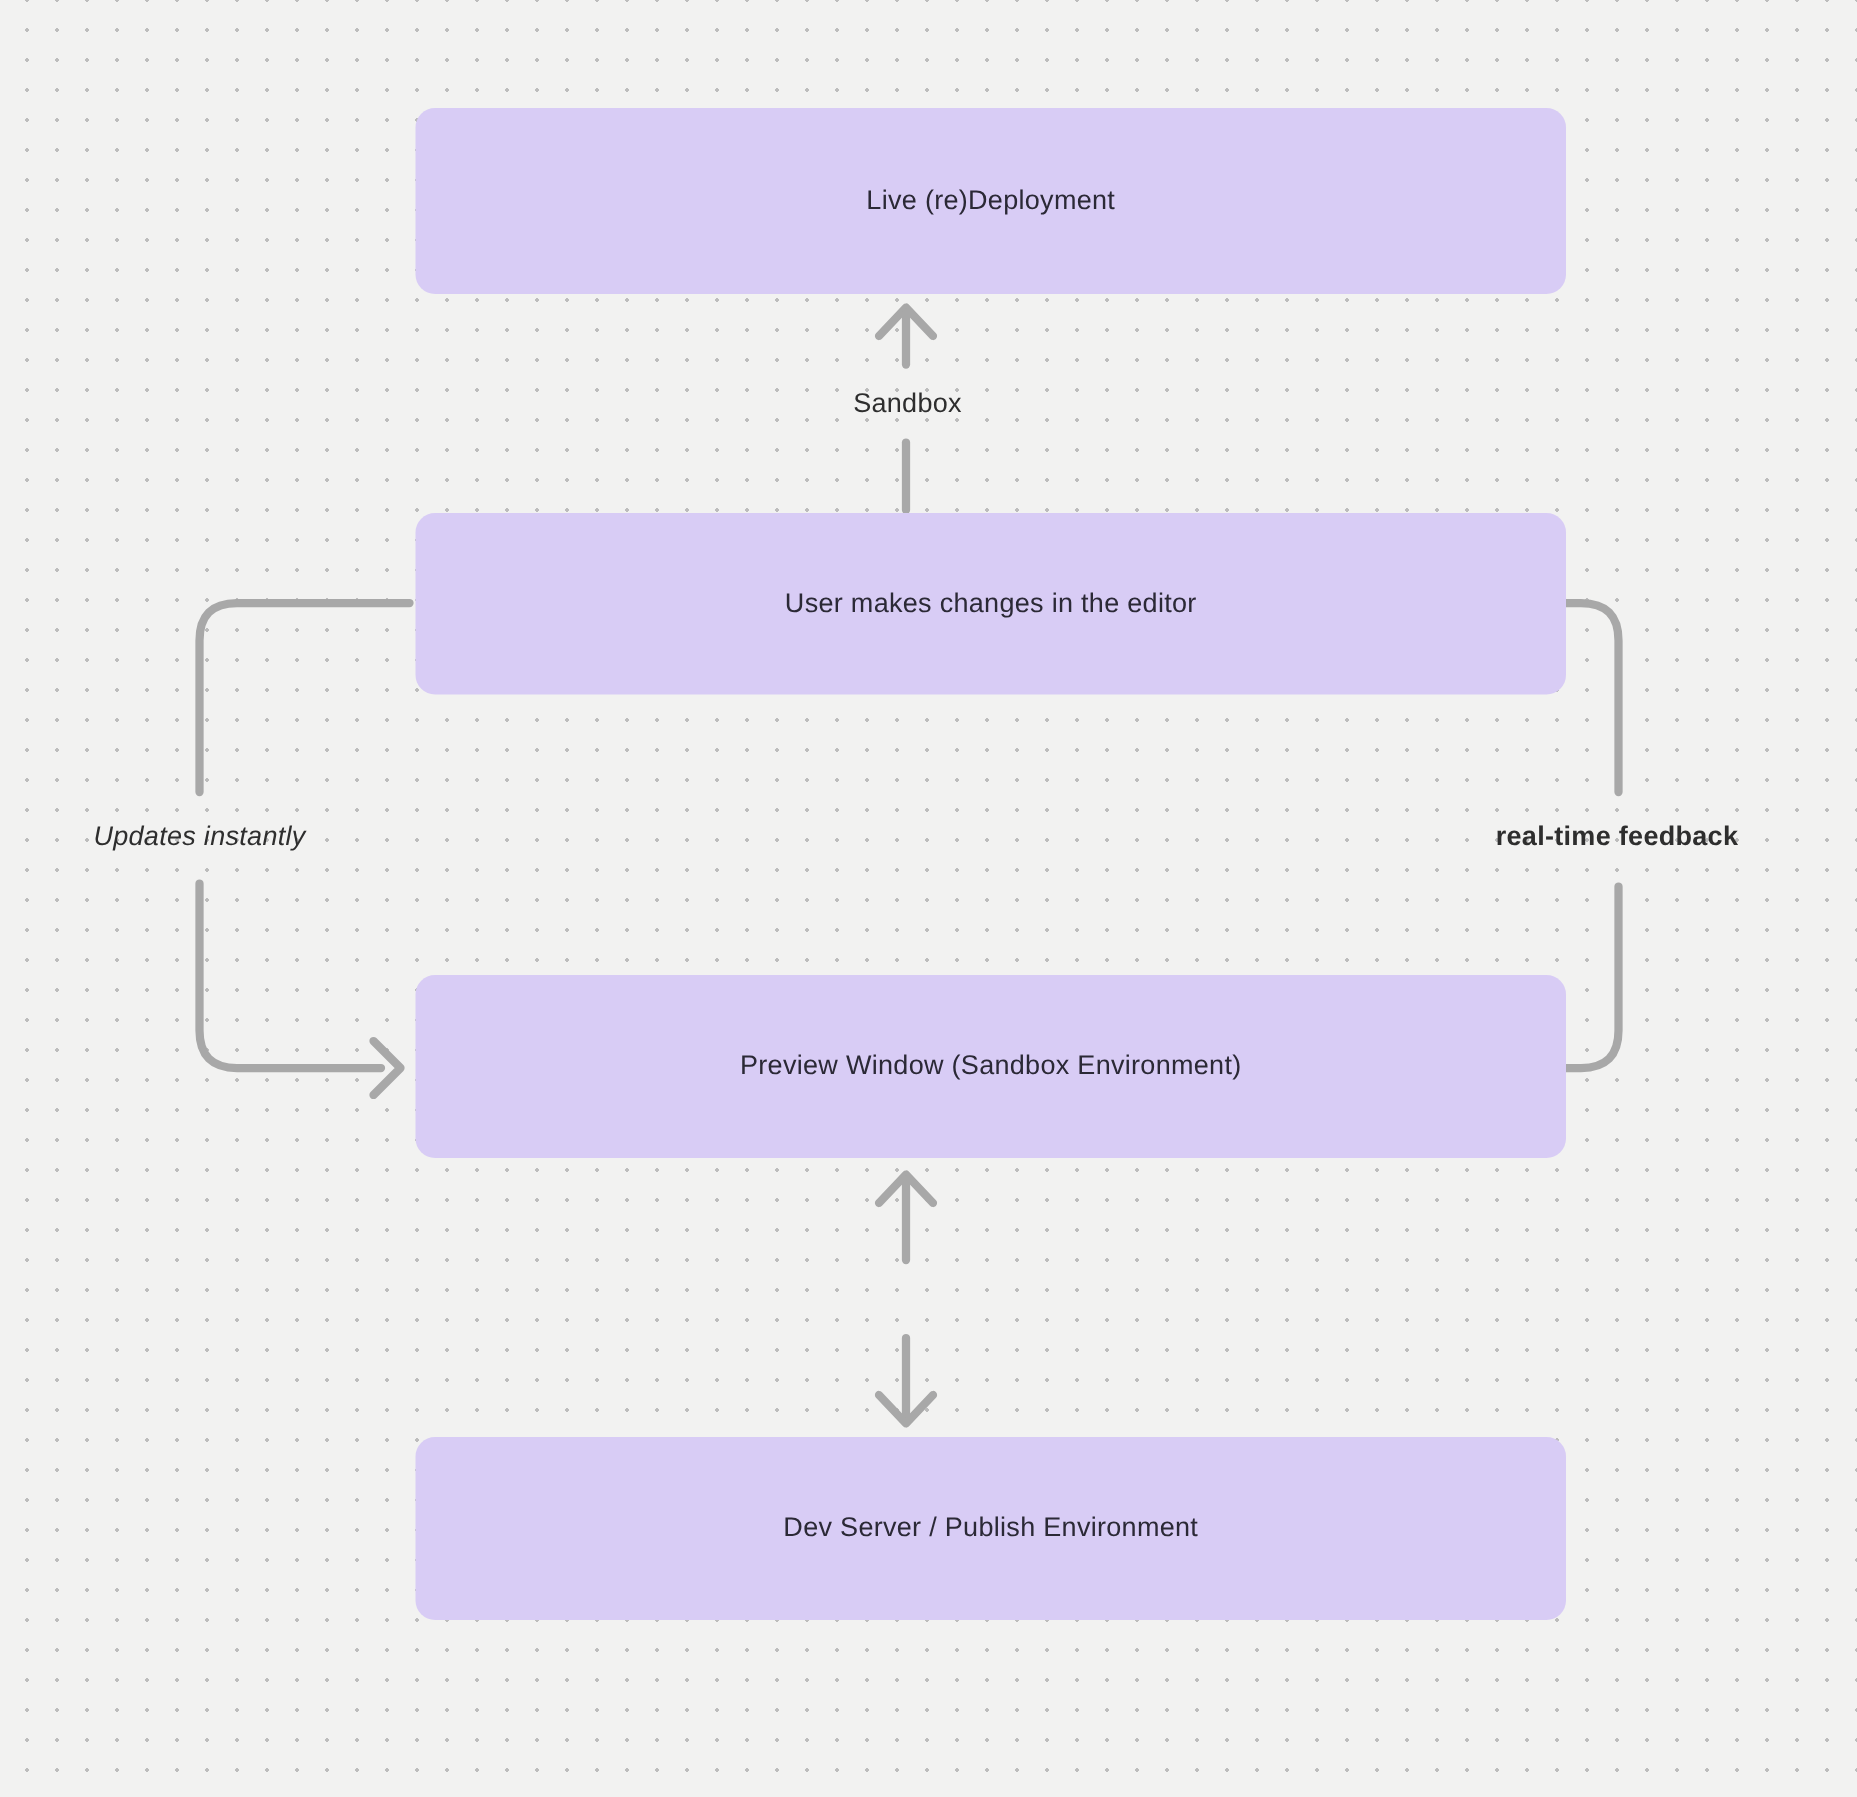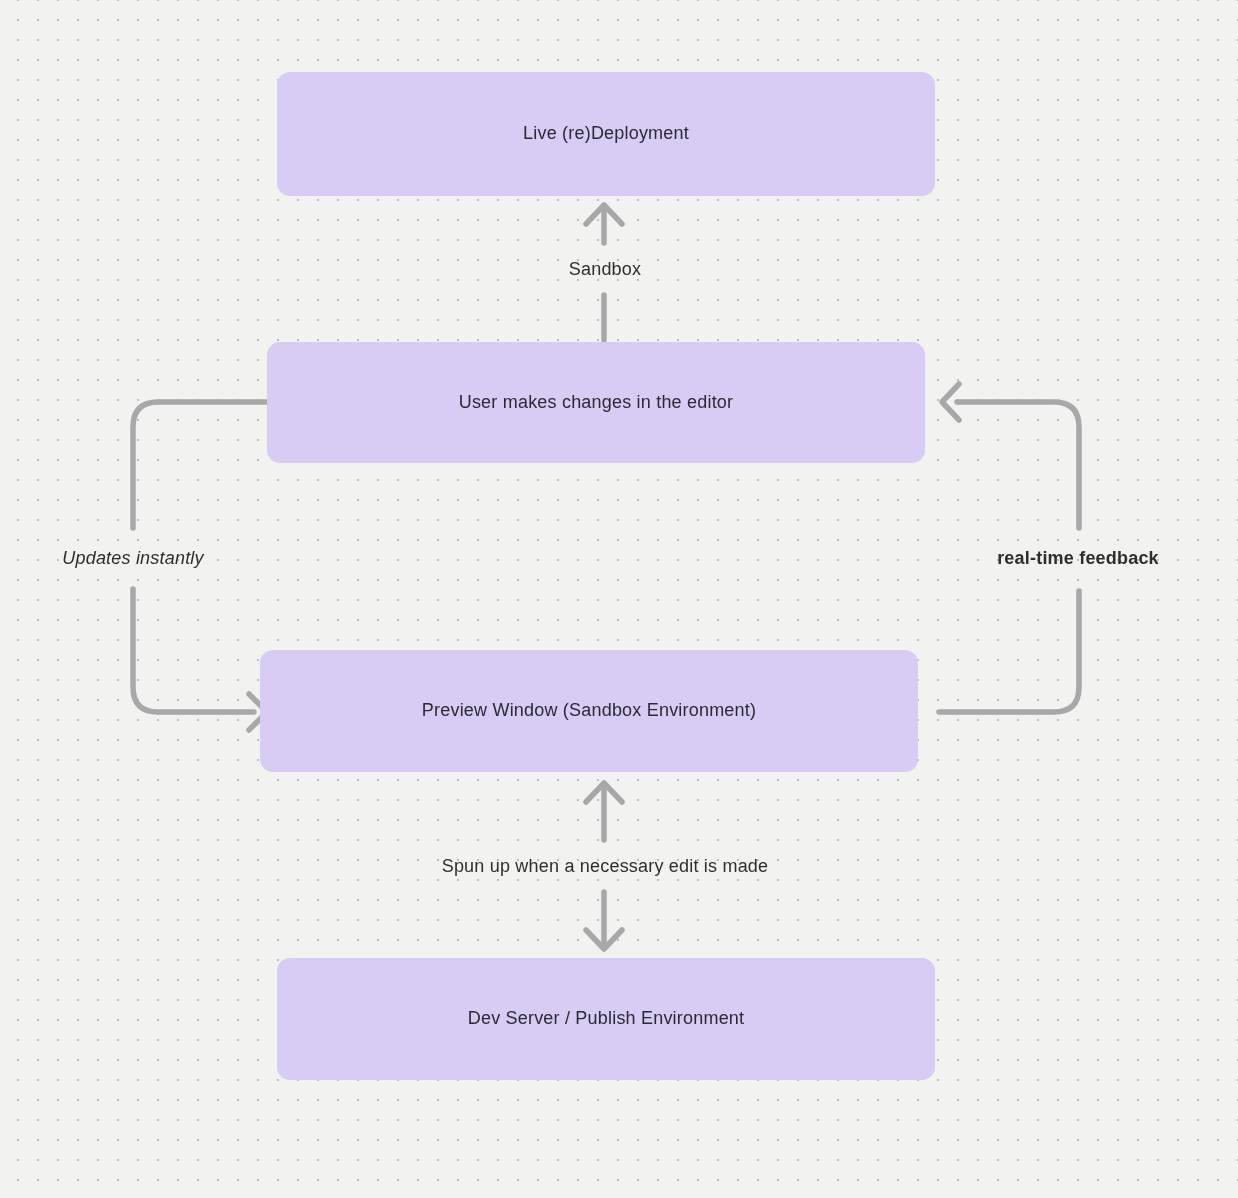--- a/index.html
+++ b/index.html
@@ -26,21 +26,21 @@
     background-position:8px 10px;
   }
   .edges{
     position:absolute;
     left:0;top:0;
     width:1238px;height:1198px;
     color:var(--arrow);
   }
   .node{
     position:absolute;
-    width:658px;
+    width:767px;
     background:var(--node-fill);
     border-radius:13px;
     display:flex;
     align-items:center;
     justify-content:center;
     text-align:right;
     color:var(--node-text);
     font-size:18px;
     letter-spacing:0.2px;
     line-height:1.3;
@@ -84,33 +84,32 @@
       <path d="M604 786 L604 840"></path>
       <path d="M604 892 L604 946"></path>
       <path d="M586 930 L604 949 L622 930"></path>
     </g>
   </svg>
 
   <div class="node" style="left:277px; top:72px;  height:124px;">
     <span>Live (re)Deployment</span>
   </div>
 
-  <div class="node" style="left:267px; top:342px; height:121px;">
+  <div class="node" style="left:277px; top:342px; height:121px;">
     <span>User makes changes in the editor</span>
   </div>
 
-  <div class="node" style="left:260px; top:650px; height:122px;">
+  <div class="node" style="left:277px; top:650px; height:122px;">
     <span>Preview Window (Sandbox Environment)</span>
   </div>
 
   <div class="node" style="left:277px; top:958px; height:122px;">
     <span>Dev Server / Publish Environment</span>
   </div>
 
   <div class="edge-label" style="left:605px;  top:269px;">Sandbox</div>
 
   <div class="edge-label" style="left:133px;  top:558px;font-style:italic;">Updates instantly</div>
 
   <div class="edge-label" style="left:1078px; top:558px;font-weight:bold;">real-time feedback</div>
 
-  <div class="edge-label" style="left:605px;  top:866px;">Spun up when a necessary edit is made</div>
 
 </div>
 
 </body></html>

